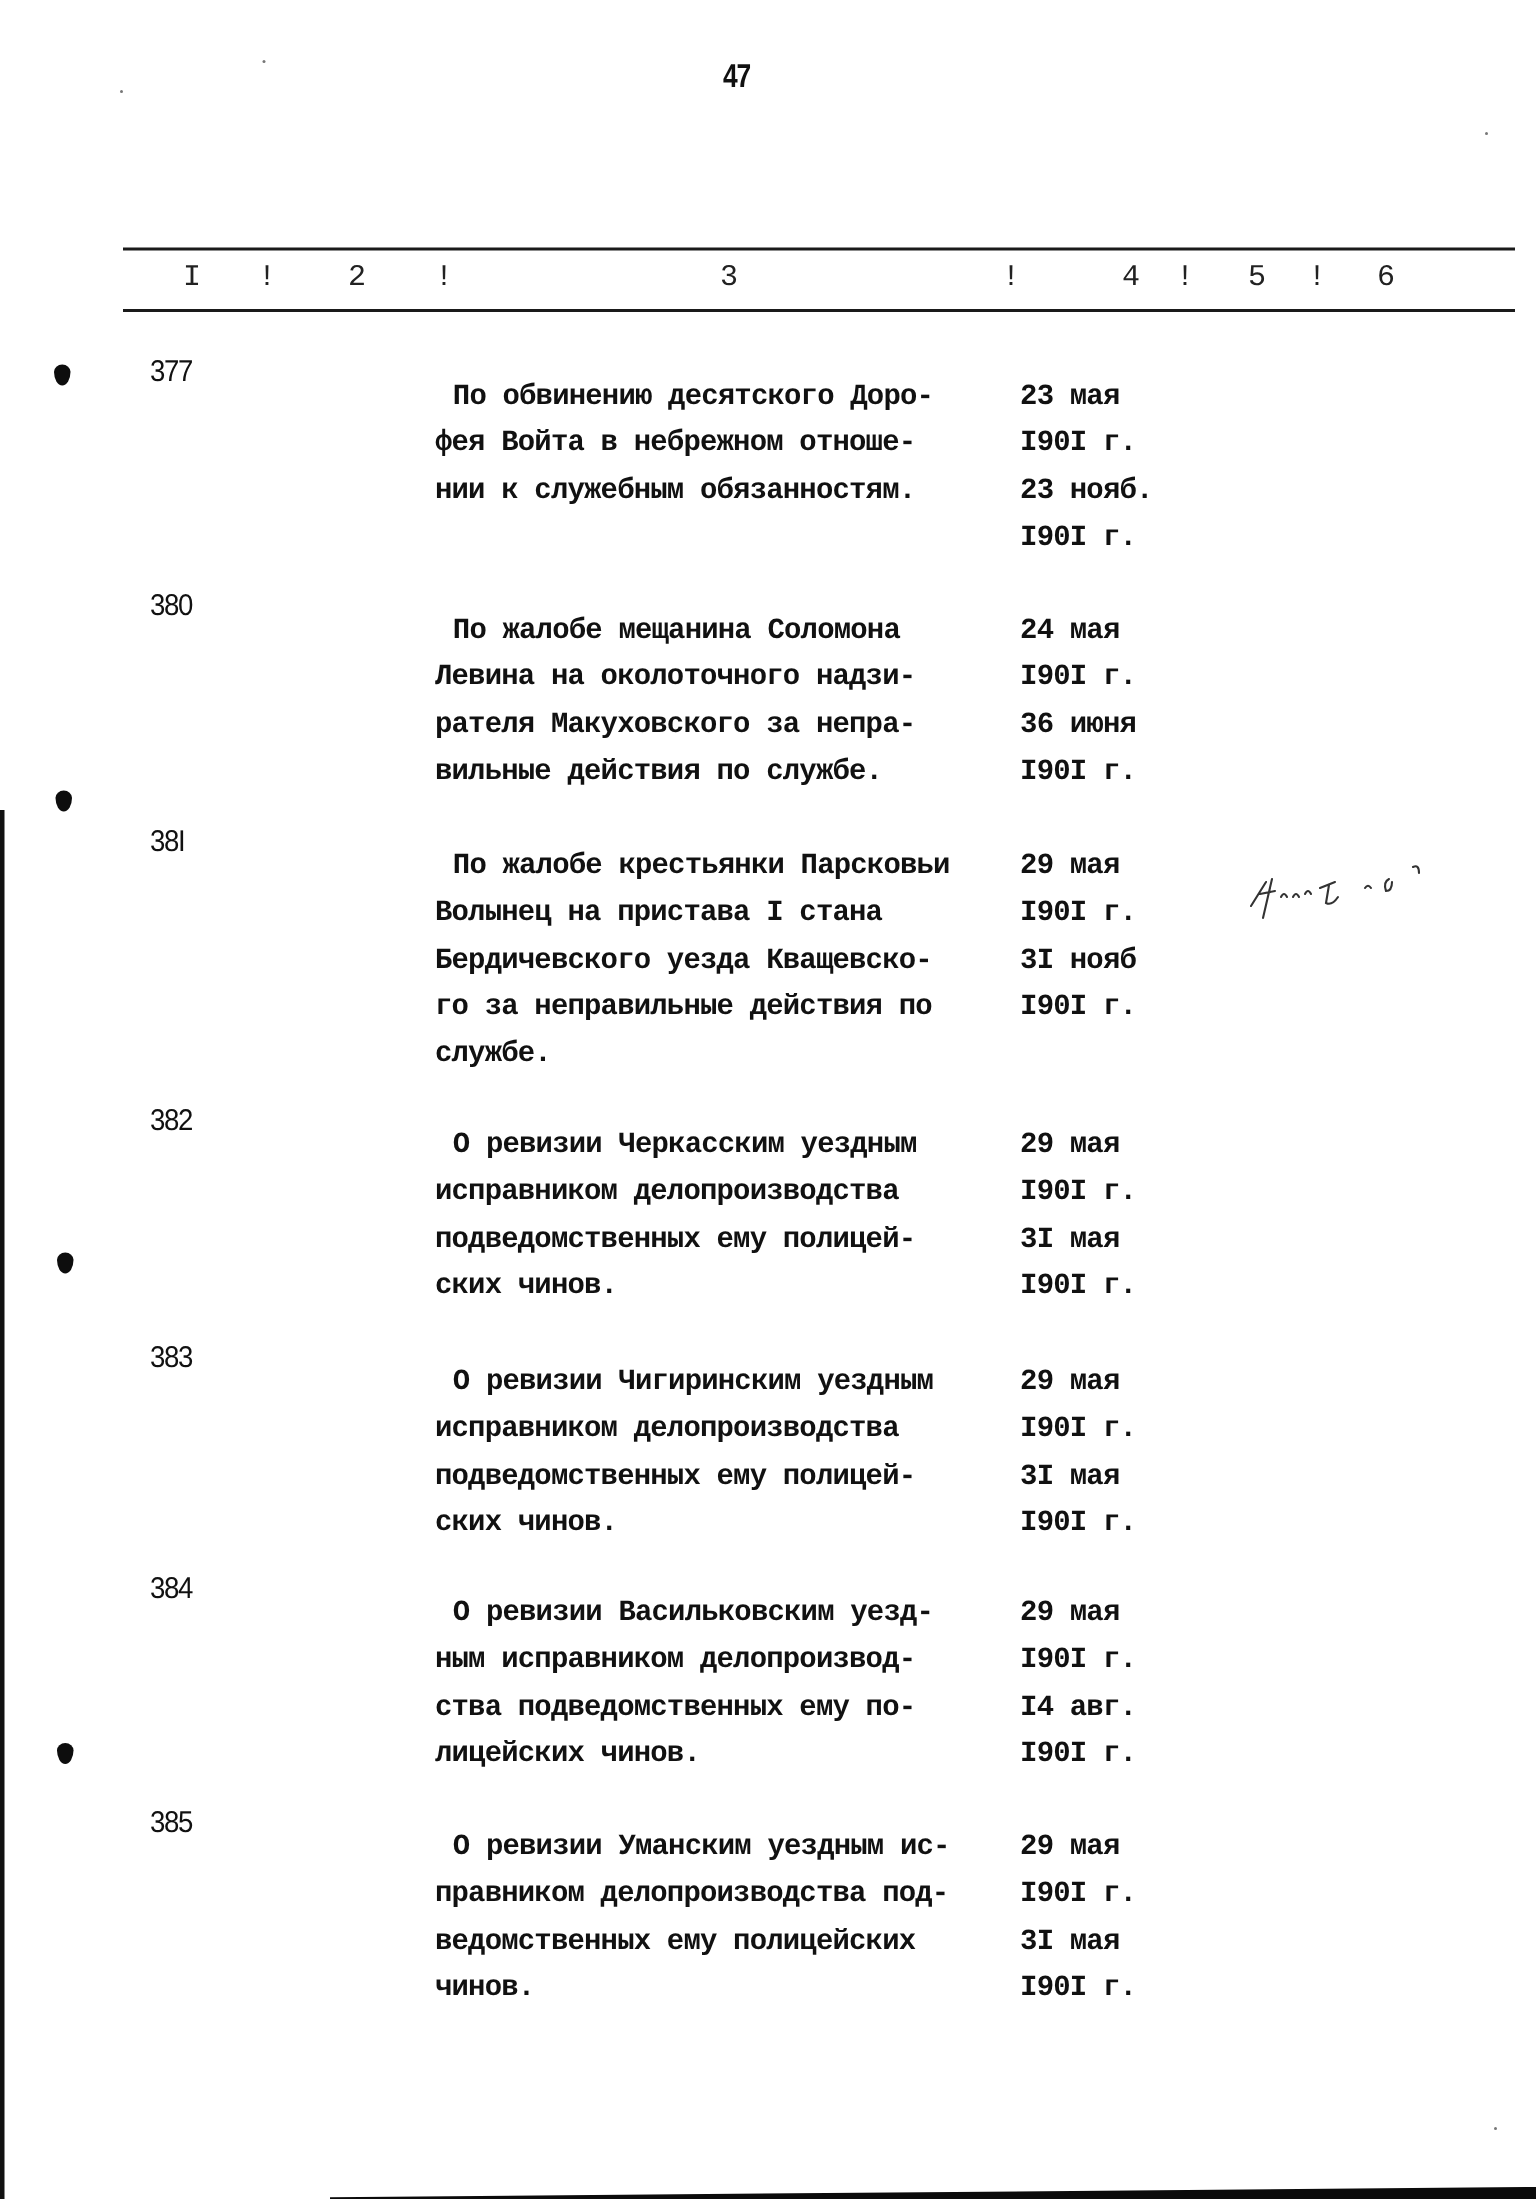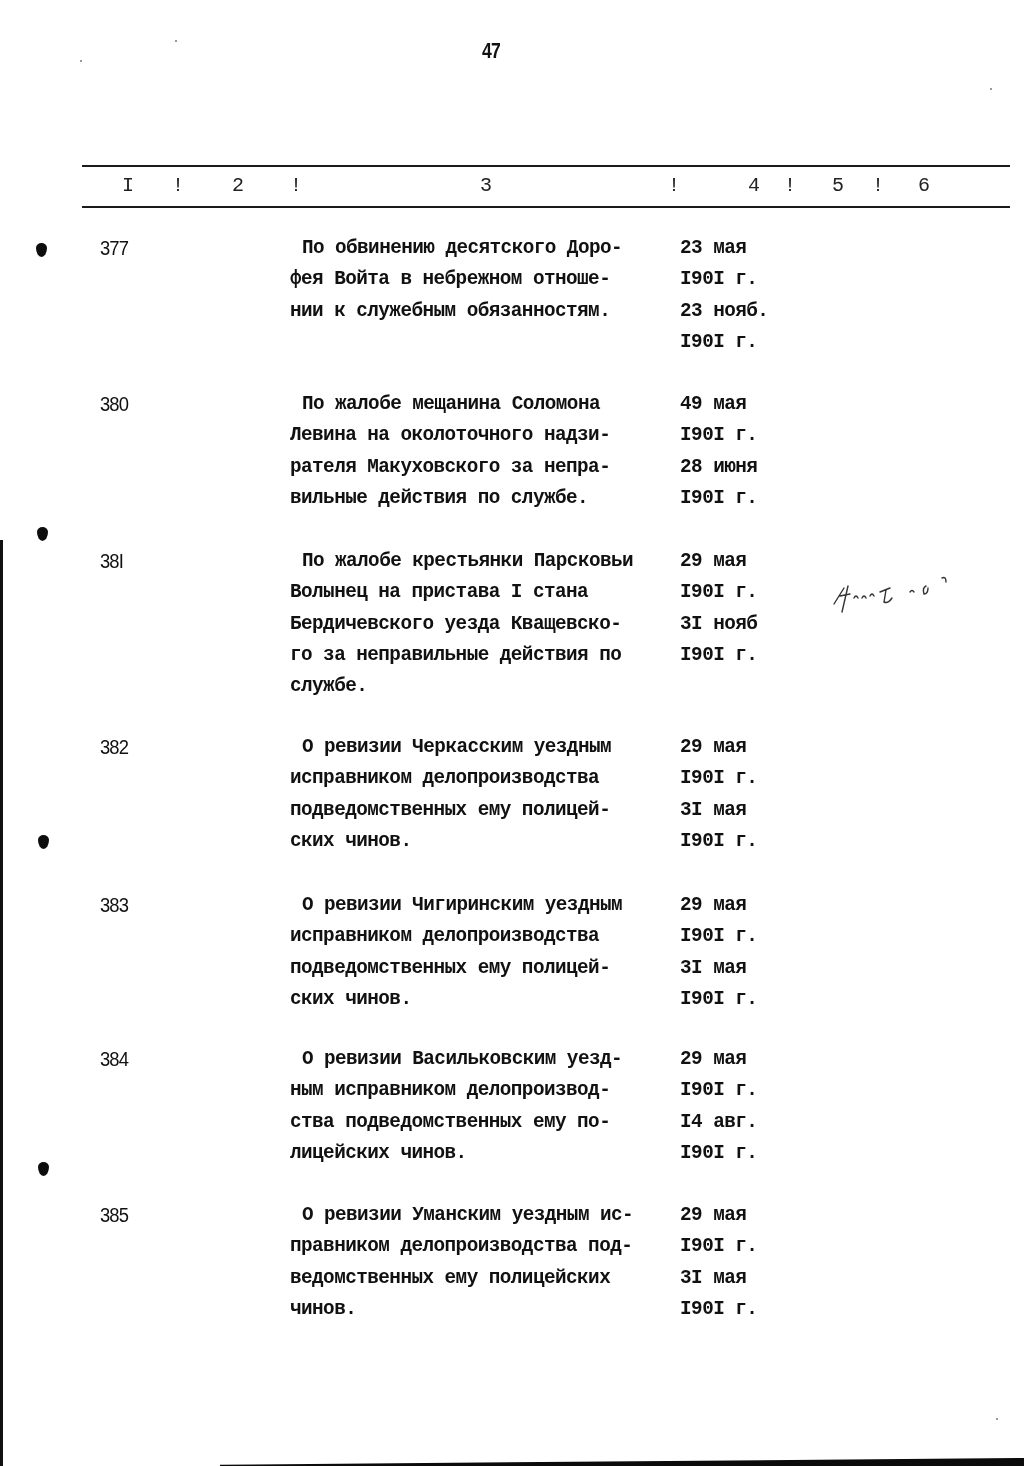--- a/index.html
+++ b/index.html
@@ -61,21 +61,21 @@
       top: 0;
       font-family: "Liberation Sans", sans-serif;
       font-size: 20px;
       letter-spacing: -1px;
       transform: scaleX(0.92);
       transform-origin: left top;
     }
     .entry-lines {
       position: absolute;
       left: 290px;
-      top: 0;
+      top: 16px;
     }
     .line {
       height: 31.3px;
       line-height: 22px;
       font-family: "Liberation Mono", monospace;
       font-weight: bold;
       font-size: 19.5px;
       white-space: pre;
       letter-spacing: -0.55px;
       transform: scaleX(0.99);
@@ -156,23 +156,23 @@
     <div class="line"><span class="desc" style="padding-left:12px;width:382px">По обвинению десятского Доро-</span><span class="date">23 мая</span></div>
     <div class="line"><span class="desc">фея Войта в небрежном отноше-</span><span class="date">I90I г.</span></div>
     <div class="line"><span class="desc">нии к служебным обязанностям.</span><span class="date">23 нояб.</span></div>
     <div class="line"><span class="desc"></span><span class="date">I90I г.</span></div>
   </div>
 </div>
 
 <div class="entry" style="top:393px">
   <span class="entry-num">380</span>
   <div class="entry-lines">
-    <div class="line"><span class="desc" style="padding-left:12px;width:382px">По жалобе мещанина Соломона</span><span class="date">49 мая</span></div>
+    <div class="line"><span class="desc" style="padding-left:12px;width:382px">По жалобе мещанина Соломона</span><span class="date">24 мая</span></div>
     <div class="line"><span class="desc">Левина на околоточного надзи-</span><span class="date">I90I г.</span></div>
-    <div class="line"><span class="desc">рателя Макуховского за непра-</span><span class="date">28 июня</span></div>
+    <div class="line"><span class="desc">рателя Макуховского за непра-</span><span class="date">36 июня</span></div>
     <div class="line"><span class="desc">вильные действия по службе.</span><span class="date">I90I г.</span></div>
   </div>
 </div>
 
 <div class="entry" style="top:550px">
   <span class="entry-num">38I</span>
   <div class="entry-lines">
     <div class="line"><span class="desc" style="padding-left:12px;width:382px">По жалобе крестьянки Парсковьи</span><span class="date">29 мая</span></div>
     <div class="line"><span class="desc">Волынец на пристава I стана</span><span class="date">I90I г.</span></div>
     <div class="line"><span class="desc">Бердичевского уезда Кващевско-</span><span class="date">3I нояб</span></div>

